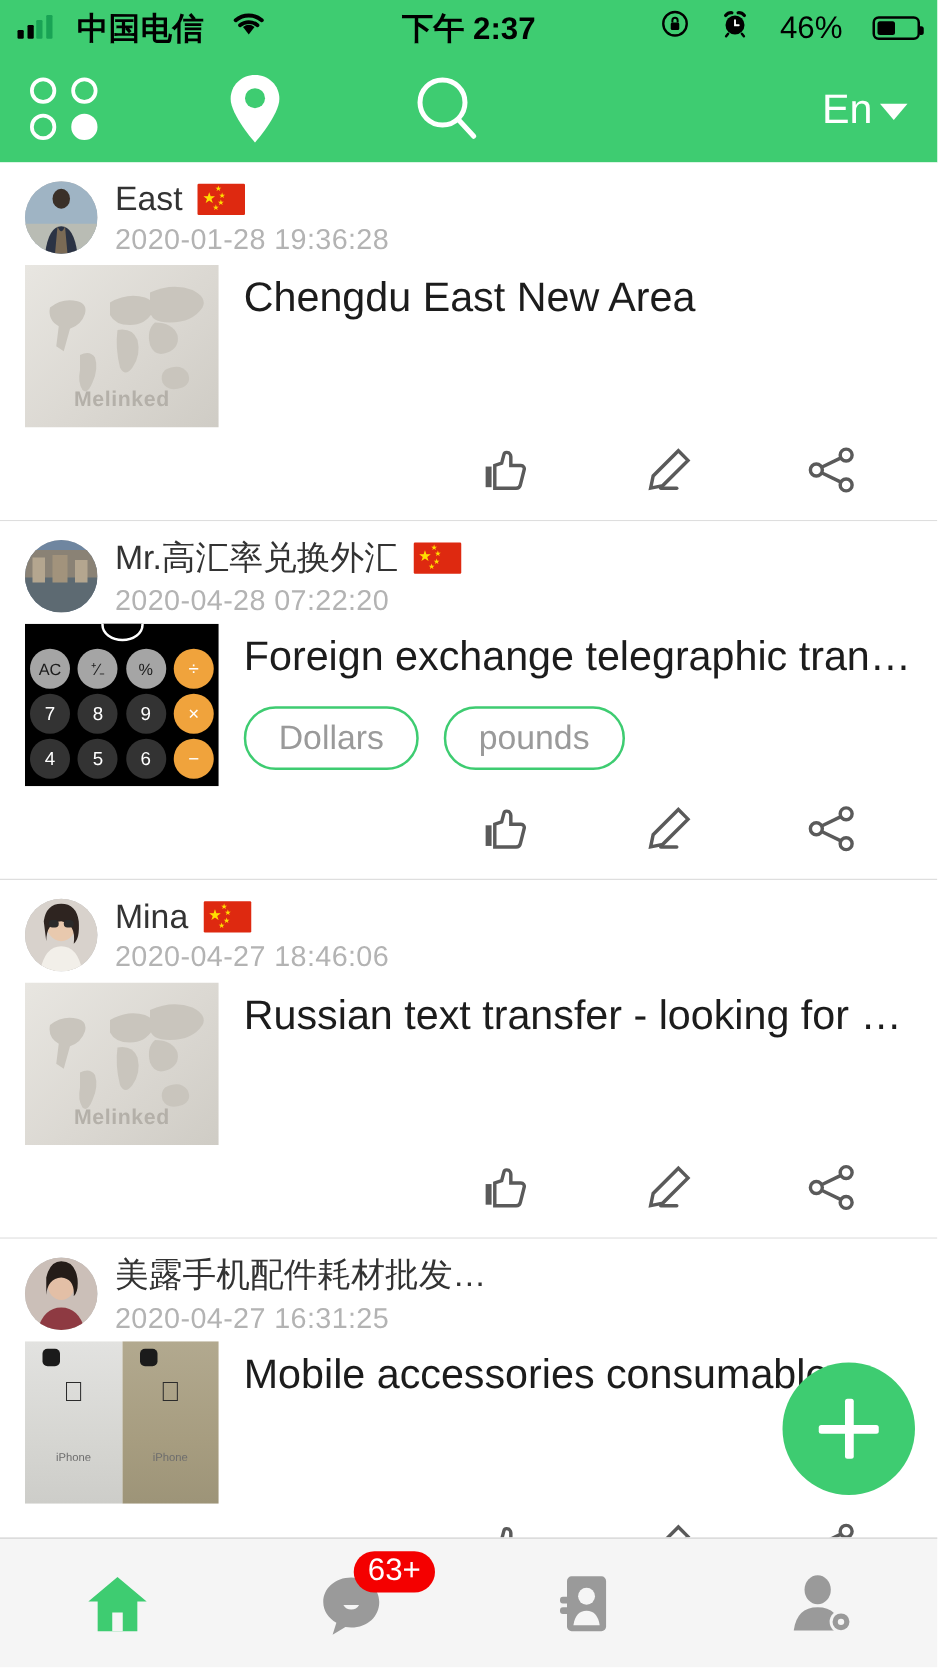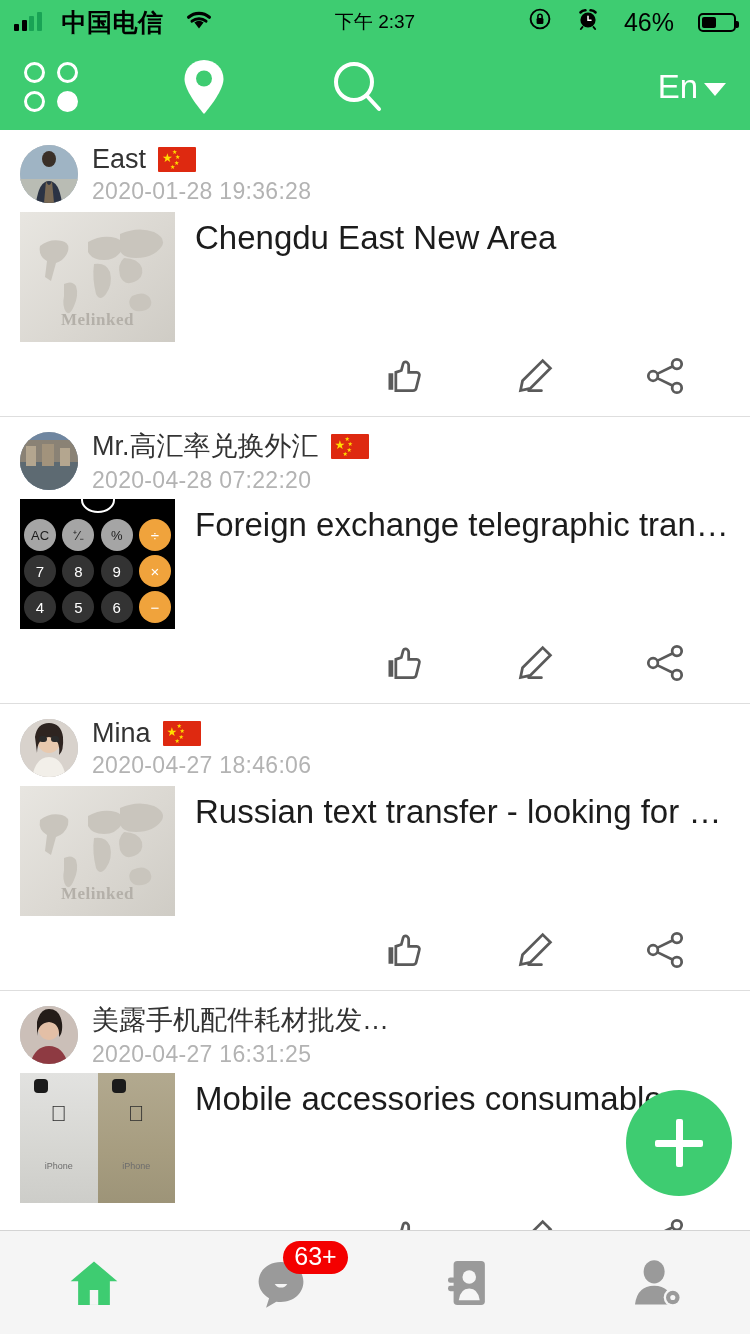--- a/index.html
+++ b/index.html
@@ -13,21 +13,21 @@
   
   .statusbar{
     height:44px; background:#3ECC71; color:#000;
     display:flex; align-items:center; padding:0 14px;
     font-size:25px; font-weight:600; position:relative;
   }
   .sb-left{ display:flex; align-items:center; gap:20px; }
   .sb-carrier{ font-size:25px; letter-spacing:.5px; }
   .sb-center{
     position:absolute; left:0; right:0; text-align:center;
-    font-size:19px; font-weight:400; pointer-events:none;
+    font-size:25px; font-weight:700; pointer-events:none;
   }
   .sb-right{ margin-left:auto; display:flex; align-items:center; gap:24px; z-index:2;}
   .sb-pct{ font-size:25px; font-weight:500; }
   .bars{ display:flex; align-items:flex-end; gap:2.5px; height:18px; }
   .bars i{ display:block; width:5px; border-radius:1px; background:#000; }
   .bars i.b1{ height:7px; } .bars i.b2{ height:11px; }
   .bars i.b3{ height:15px; background:#19a355; }
   .bars i.b4{ height:19px; background:#19a355; }
   .batt{ width:38px; height:19px; border:2px solid #000; border-radius:5px; position:relative; padding:2px;}
   .batt::after{ content:""; position:absolute; right:-5px; top:6px; width:3px; height:7px;
@@ -80,21 +80,21 @@
   .tags{ display:flex; gap:20px; margin-top:20px; }
   .tag{ border:2px solid #3ECC71; border-radius:30px; padding:8px 26px;
     font-size:27px; color:#9a9a9a; white-space:nowrap; }
 
   .actions{ display:flex; justify-content:flex-end; gap:0; padding:6px 0 4px 0; }
   .act{ width:130px; display:flex; align-items:center; justify-content:center;
     cursor:pointer; height:56px;}
 
   
   .mapbg{ width:100%; height:100%; background:linear-gradient(135deg,#e8e6e1 0%,#dbd8d2 55%,#cfccc5 100%);
-    position:relative; display:flex; align-items:flex-end; justify-content:center;font-family:Liberation Serif, serif; }
+    position:relative; display:flex; align-items:flex-end; justify-content:center; }
   .mapwm{ font-size:17px; color:#b4b0a9; font-weight:700; padding-bottom:12px; letter-spacing:.5px;}
   .mapsvg{ position:absolute; inset:0; }
 
   
   .calc{ width:100%; height:100%; background:#000; position:relative; padding-top:18px;}
   .calc .notch{ position:absolute; top:-12px; left:50%; transform:translateX(-50%);
      width:34px; height:26px; border:2px solid #fff; border-radius:50%; background:#000;}
   .calc .row{ display:flex; justify-content:space-between; padding:2px 4px; }
   .calc .k{ width:32px; height:32px; border-radius:50%; display:flex;
      align-items:center; justify-content:center; font-size:15px; color:#fff;}
@@ -321,20 +321,24 @@
             <div class="row">
               <span class="k d">4</span>
               <span class="k d">5</span>
               <span class="k d">6</span>
               <span class="k o">−</span>
             </div>
           </div>
         </div>
         <div class="body-right">
           <div class="title">Foreign exchange telegraphic trans...</div>
+          <div class="tags">
+            <span class="tag">Dollars</span>
+            <span class="tag">pounds</span>
+          </div>
         </div>
       </div>
       <div class="actions">
         <div class="act">
           <svg width="44" height="44" viewBox="0 0 24 24" fill="none" stroke="#5a5a5a" stroke-width="1.5">
             <path d="M7 10 v10 h9.3 a1.9 1.9 0 0 0 1.85-1.5 l1.6-6.4 A1.5 1.5 0 0 0 18.3 10 H14 V6.2 a1.9 1.9 0 0 0-1.9-1.9 c-.55 0-.95.35-1.1.9 L10 9 L7 10 Z"></path>
             <rect x="3" y="10.5" width="2.6" height="9" fill="#5a5a5a" stroke="none"></rect>
           </svg>
         </div>
         <div class="act">

